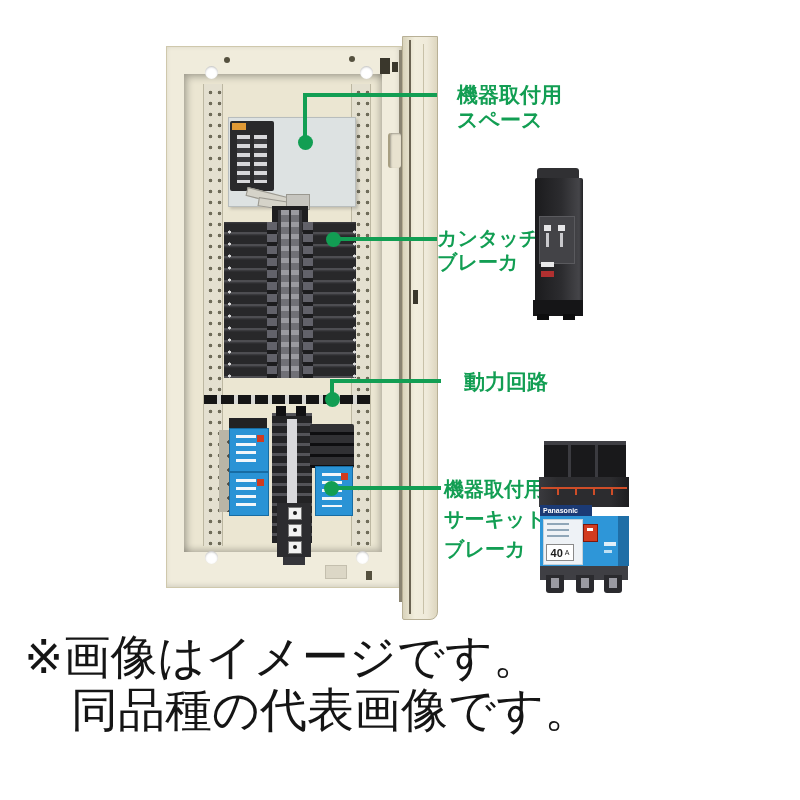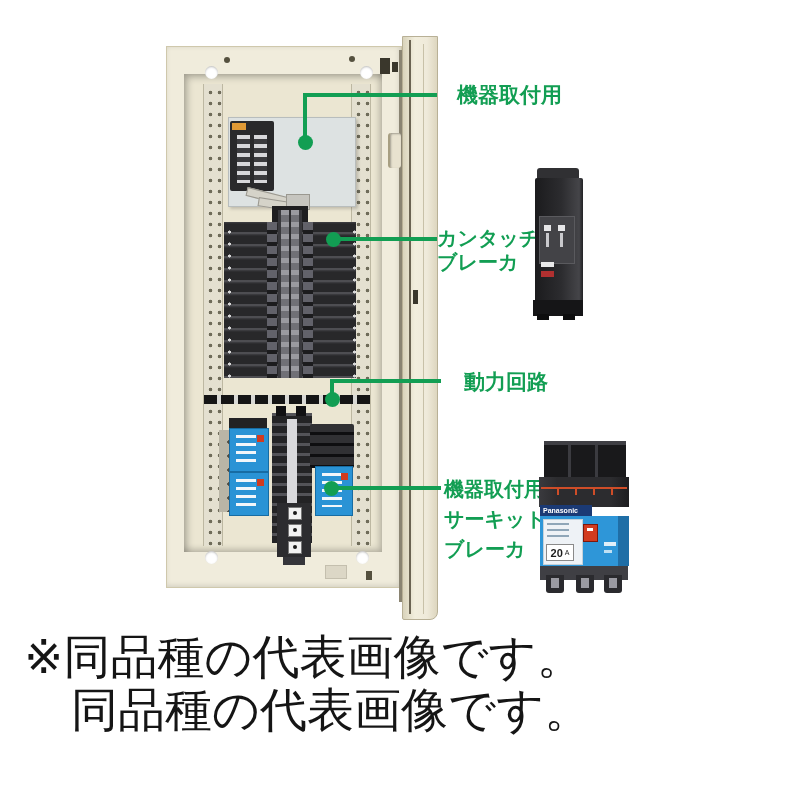--- a/index.html
+++ b/index.html
@@ -190,20 +190,21 @@
   <div class="abs hinge" style="left:380px;top:58px;width:10px;height:16px;"></div>
   <div class="abs hinge" style="left:392px;top:62px;width:6px;height:10px;"></div>
   <div class="abs hinge" style="left:413px;top:290px;width:5px;height:14px;"></div>
   <div class="abs handle-slot"></div>
 
   <div class="abs co-line" style="left:305px;top:93px;width:132px;height:4px;"></div>
   <div class="abs co-line" style="left:303px;top:93px;width:4px;height:49px;"></div>
   <div class="abs co-dot" style="left:298px;top:135px;"></div>
   <div class="abs co-label co-21" style="left:437px;top:82px;">
     <div>機器取付用</div>
+    <div>スペース</div>
   </div>
 
   <div class="abs co-line" style="left:338px;top:237px;width:99px;height:4px;"></div>
   <div class="abs co-dot" style="left:326px;top:232px;"></div>
   <div class="abs co-label co-20" style="left:437px;top:226px;">
     <div>カンタッチ</div>
     <div>ブレーカ</div>
   </div>
 
   <div class="abs co-line" style="left:330px;top:379px;width:111px;height:4px;"></div>
@@ -237,30 +238,30 @@
 
   <div class="abs mc-top"></div>
   <div class="abs mc-upper"></div>
   <div class="abs mc-orange"></div>
   <div class="abs mc-ticks"></div>
   <div class="abs mc-brand">Panasonic</div>
   <div class="abs mc-face"></div>
   <div class="abs mc-white">
     <div class="abs mc-lines"></div>
     <div class="abs mc-rating">
-      <span class="num">20</span>
+      <span class="num">40</span>
       <span class="unit">A</span>
     </div>
   </div>
   <div class="abs mc-red"></div>
   <div class="abs mc-mark1"></div>
   <div class="abs mc-mark2"></div>
   <div class="abs mc-base"></div>
   <div class="abs mc-lug" style="left:546px;"></div>
   <div class="abs mc-lug" style="left:576px;"></div>
   <div class="abs mc-lug" style="left:604px;"></div>
 
   <div class="abs footnotes">
-    <div>※同品種の代表画像です。</div>
+    <div>※画像はイメージです。</div>
     <div class="indent">同品種の代表画像です。</div>
   </div>
 
 </div>
 
 </body></html>

